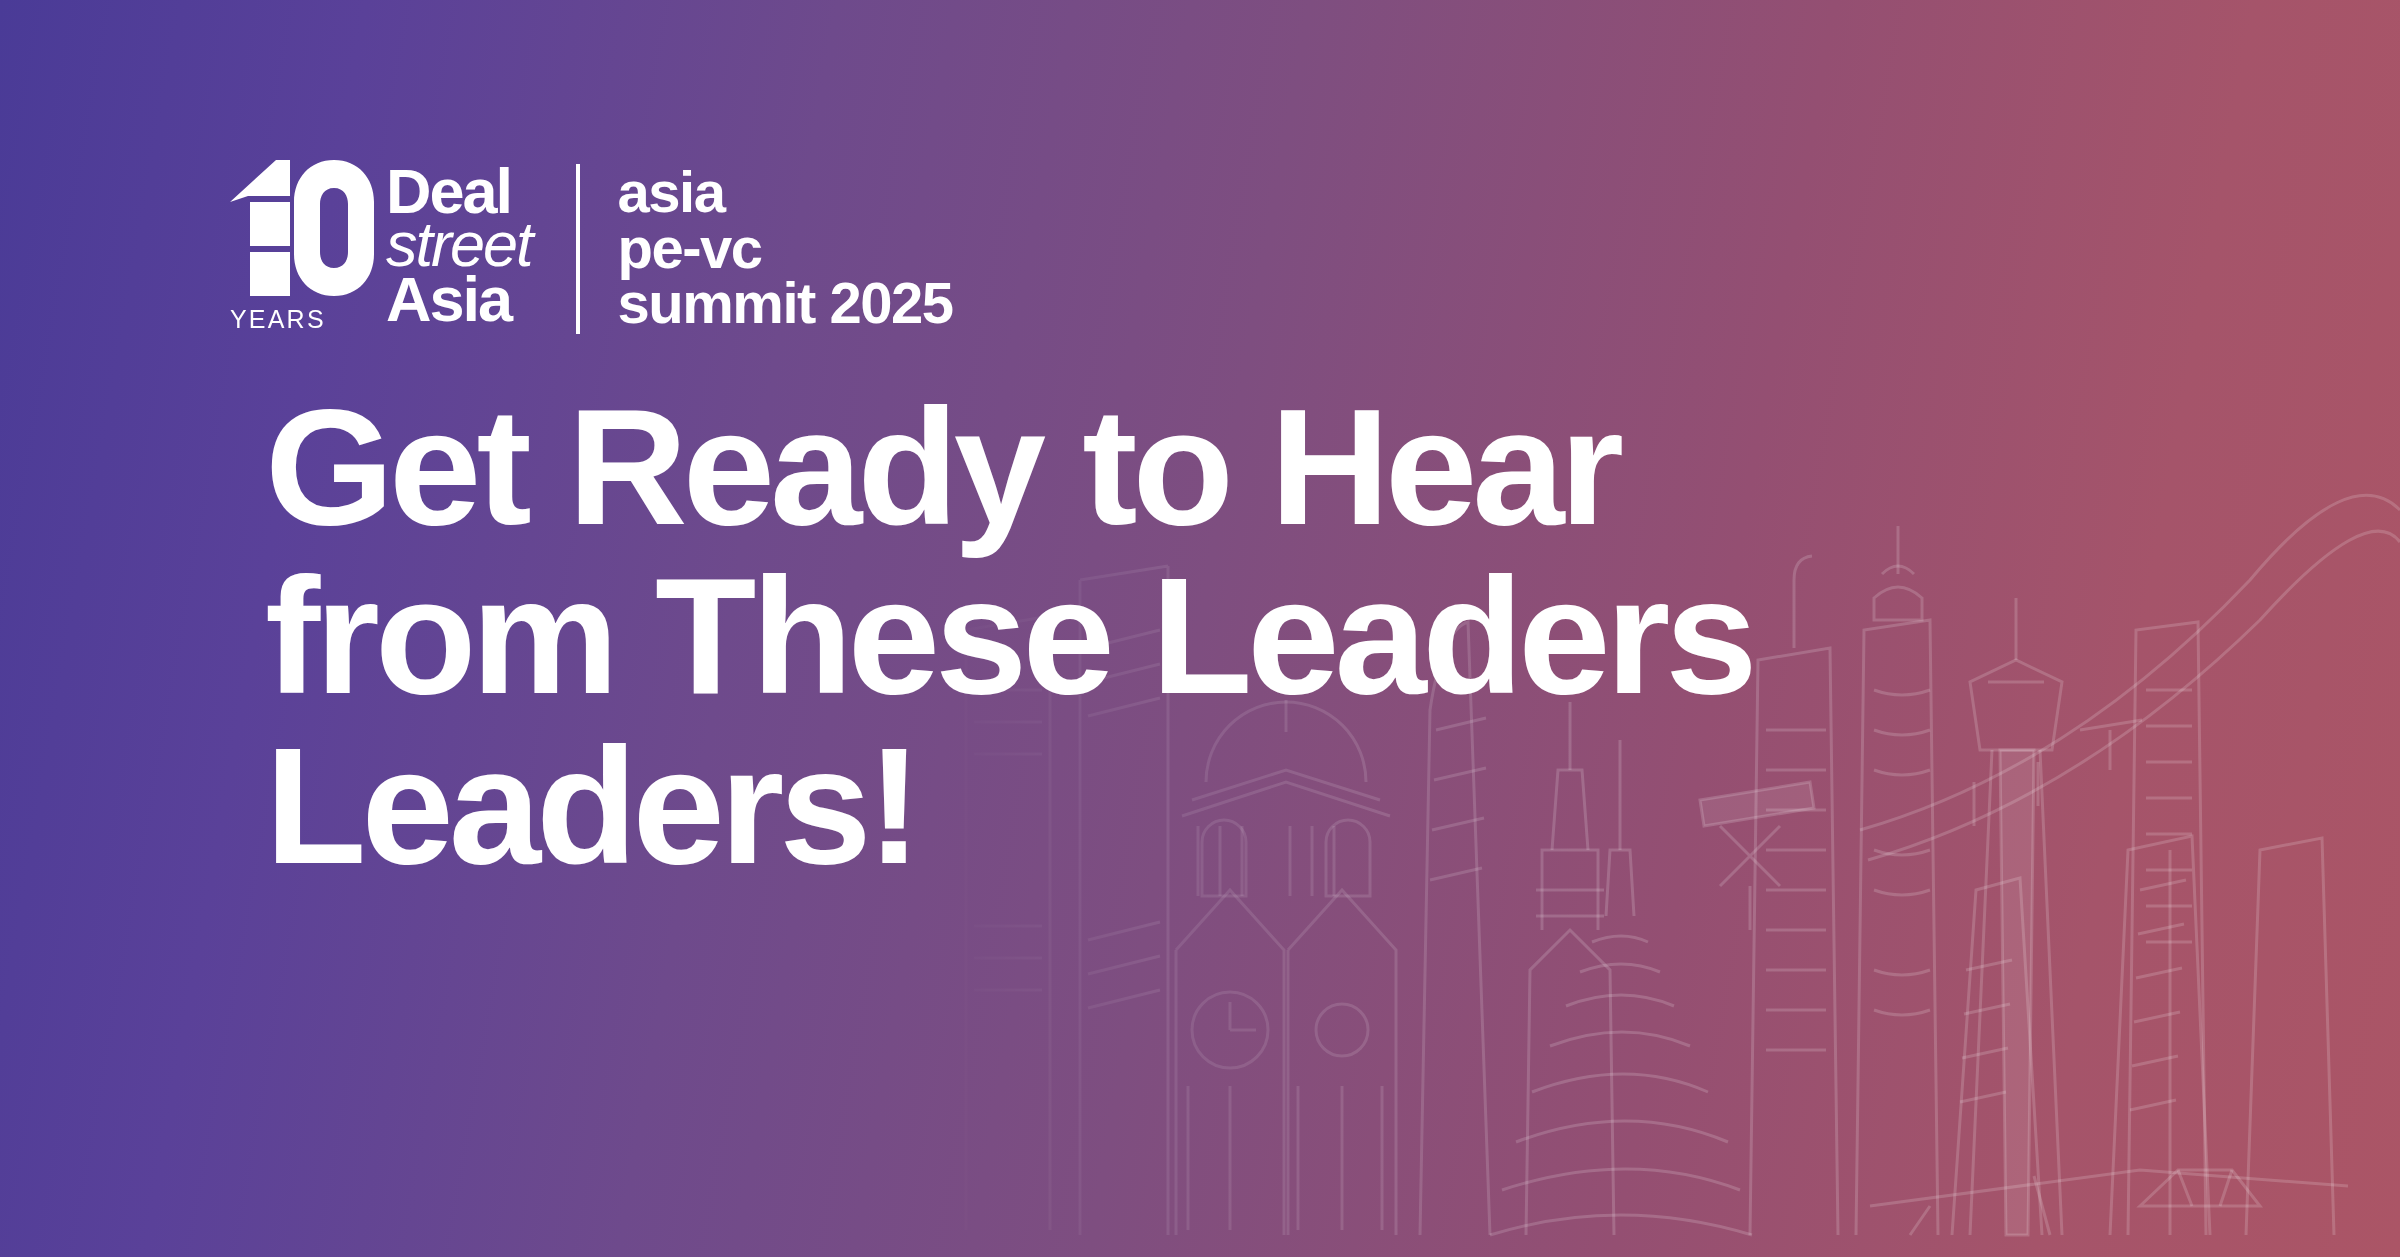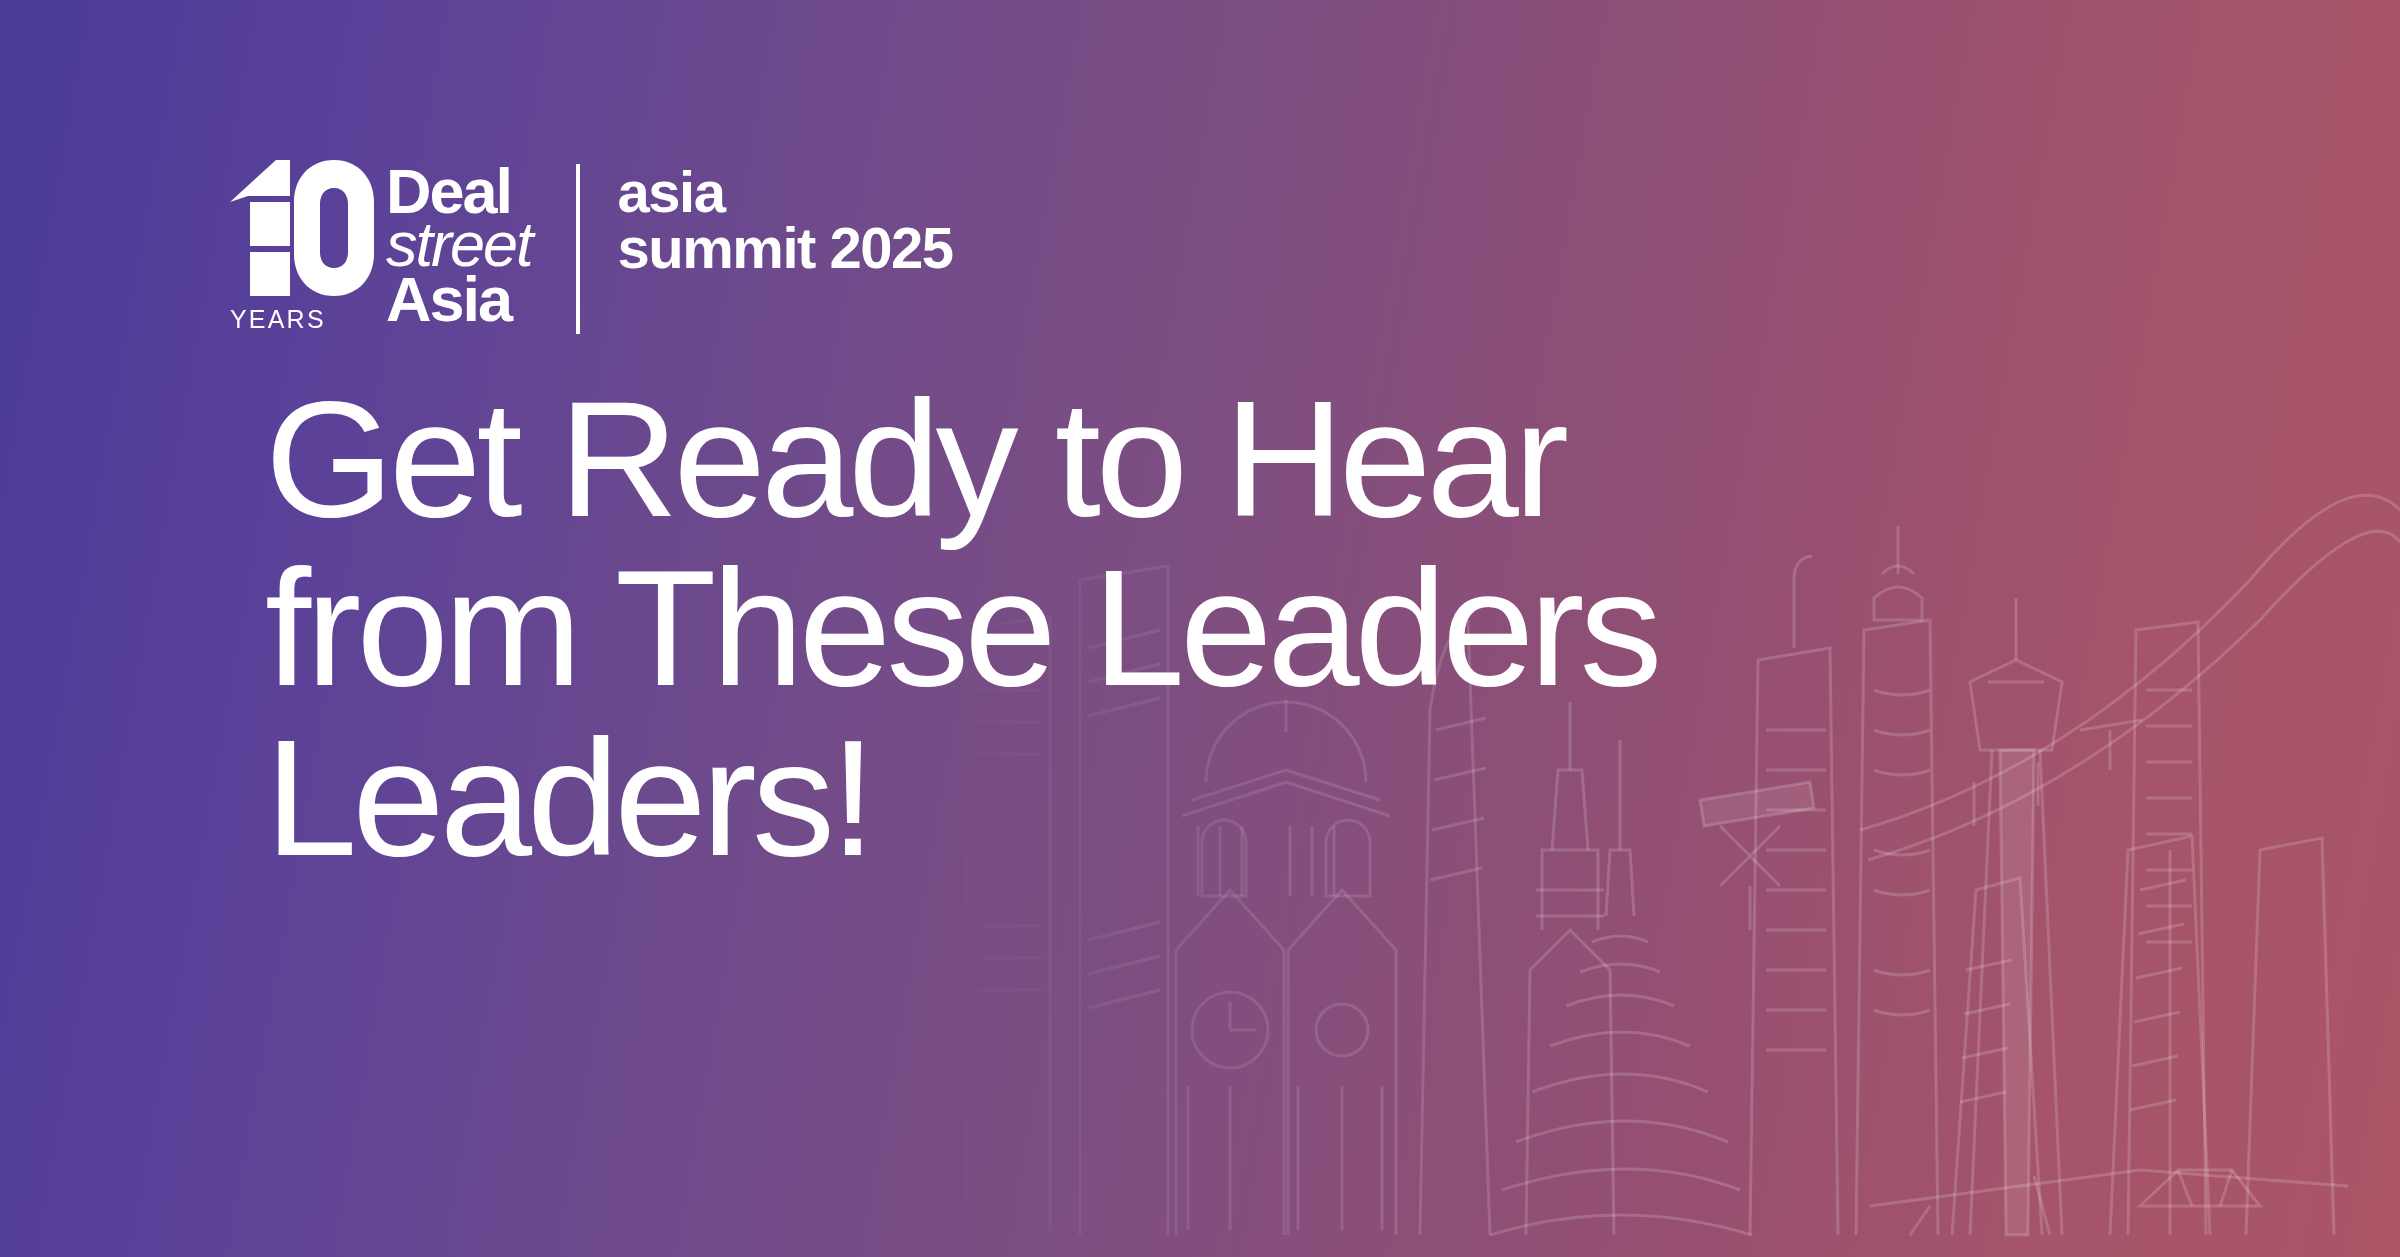--- a/index.html
+++ b/index.html
@@ -99,25 +99,25 @@
   .summit-words span {
     display:block;
     font-size:58px;
     font-weight:700;
     letter-spacing:-1.5px;
   }
 
   
   .headline {
     position:absolute;
-    left:265px; top:374px;
+    left:265px; top:382px;
     width:2000px;
     color:#ffffff;
     font-size:166px;
-    font-weight:400;
+    font-weight:700;
     line-height:1.02;
     letter-spacing:-5px;
   }
   .headline .hl-line { display:block; }
 </style>
 </head>
 <body>
 
 <div class="banner">
 
@@ -266,20 +266,21 @@
         <span class="dsa-asia">Asia</span>
       </div>
 
       <div class="years-label">YEARS</div>
     </div>
 
     <div class="divider"></div>
 
     <div class="summit-words">
       <span>asia</span>
+      <span>pe-vc</span>
       <span>summit 2025</span>
     </div>
   </div>
 
   <div class="headline">
     <span class="hl-line">Get Ready to Hear</span>
     <span class="hl-line">from These Leaders</span>
     <span class="hl-line">Leaders!</span>
   </div>
 

